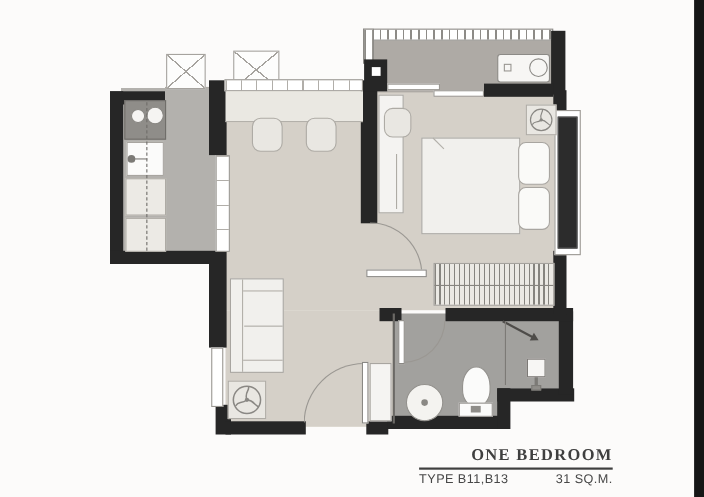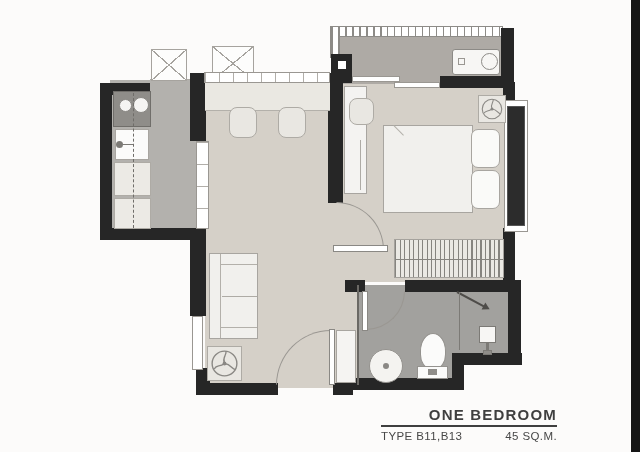--- a/index.html
+++ b/index.html
@@ -184,20 +184,20 @@
   <div class="abs arrowhead" style="left:30px;top:-3px;"></div>
 </div>
 <div class="abs line-v" style="left:459px;top:292px;height:58px;background:#7c7a76;"></div>
 <div class="abs" style="left:479px;top:326px;width:17px;height:17px;background:#f7f6f4;border:1px solid #7c7a76;"></div>
 <div class="abs" style="left:486px;top:343px;width:3px;height:8px;background:#7c7a76;"></div>
 <div class="abs" style="left:483px;top:350px;width:9px;height:5px;background:#8f8d89;border:1px solid #7c7a76;"></div>
 
 <div class="abs arc arc-br" style="left:366px;top:291px;width:39px;height:39px;"></div>
 <div class="abs leaf" style="left:362px;top:291px;width:6px;height:40px;"></div>
 
-<div class="abs title" style="left:380px;top:406px;width:177px;">ONE BEDROOM</div>
+<div class="abs title" style="left:380px;top:406px;width:177px;font-family:Liberation Serif, serif;">ONE BEDROOM</div>
 <div class="abs rule" style="left:381px;top:425px;width:176px;height:2px;"></div>
 <div class="abs sub" style="left:381px;top:430px;width:176px;align-items:center;">
   <span>TYPE B11,B13</span>
-  <span>45 SQ.M.</span>
+  <span>31 SQ.M.</span>
 </div>
 
 <div class="abs edgebar" style="left:631px;top:0;width:9px;height:452px;"></div>
 
 </body></html>

